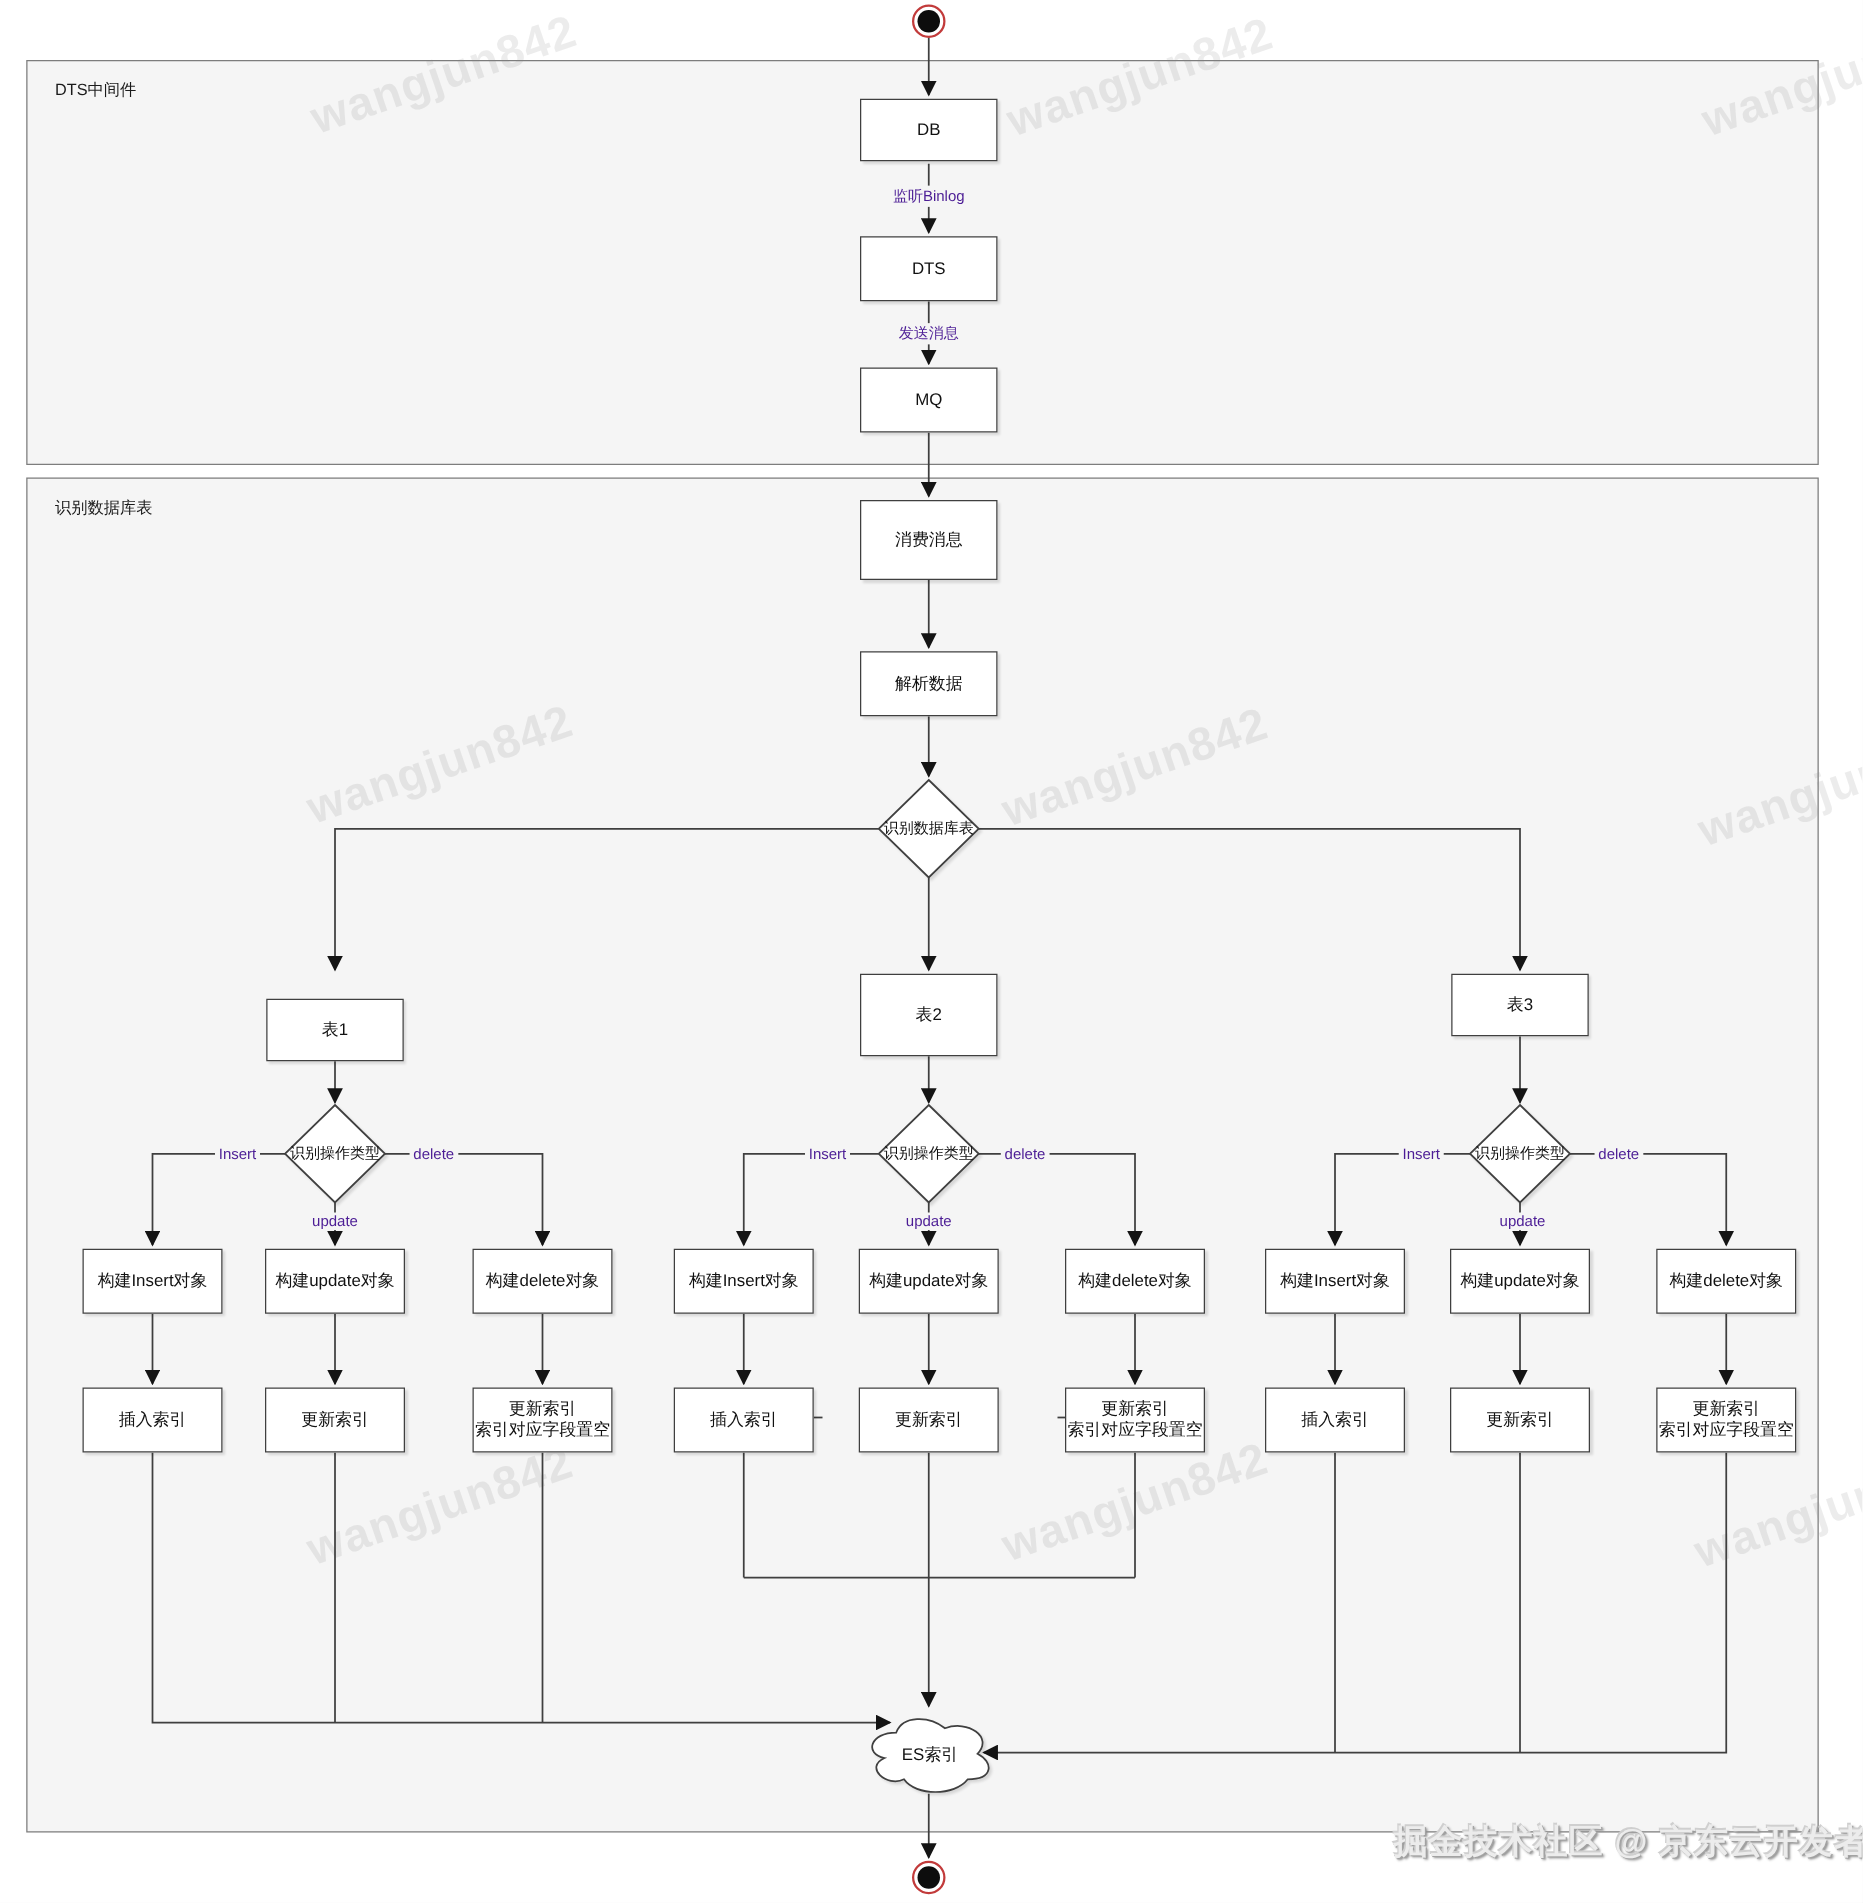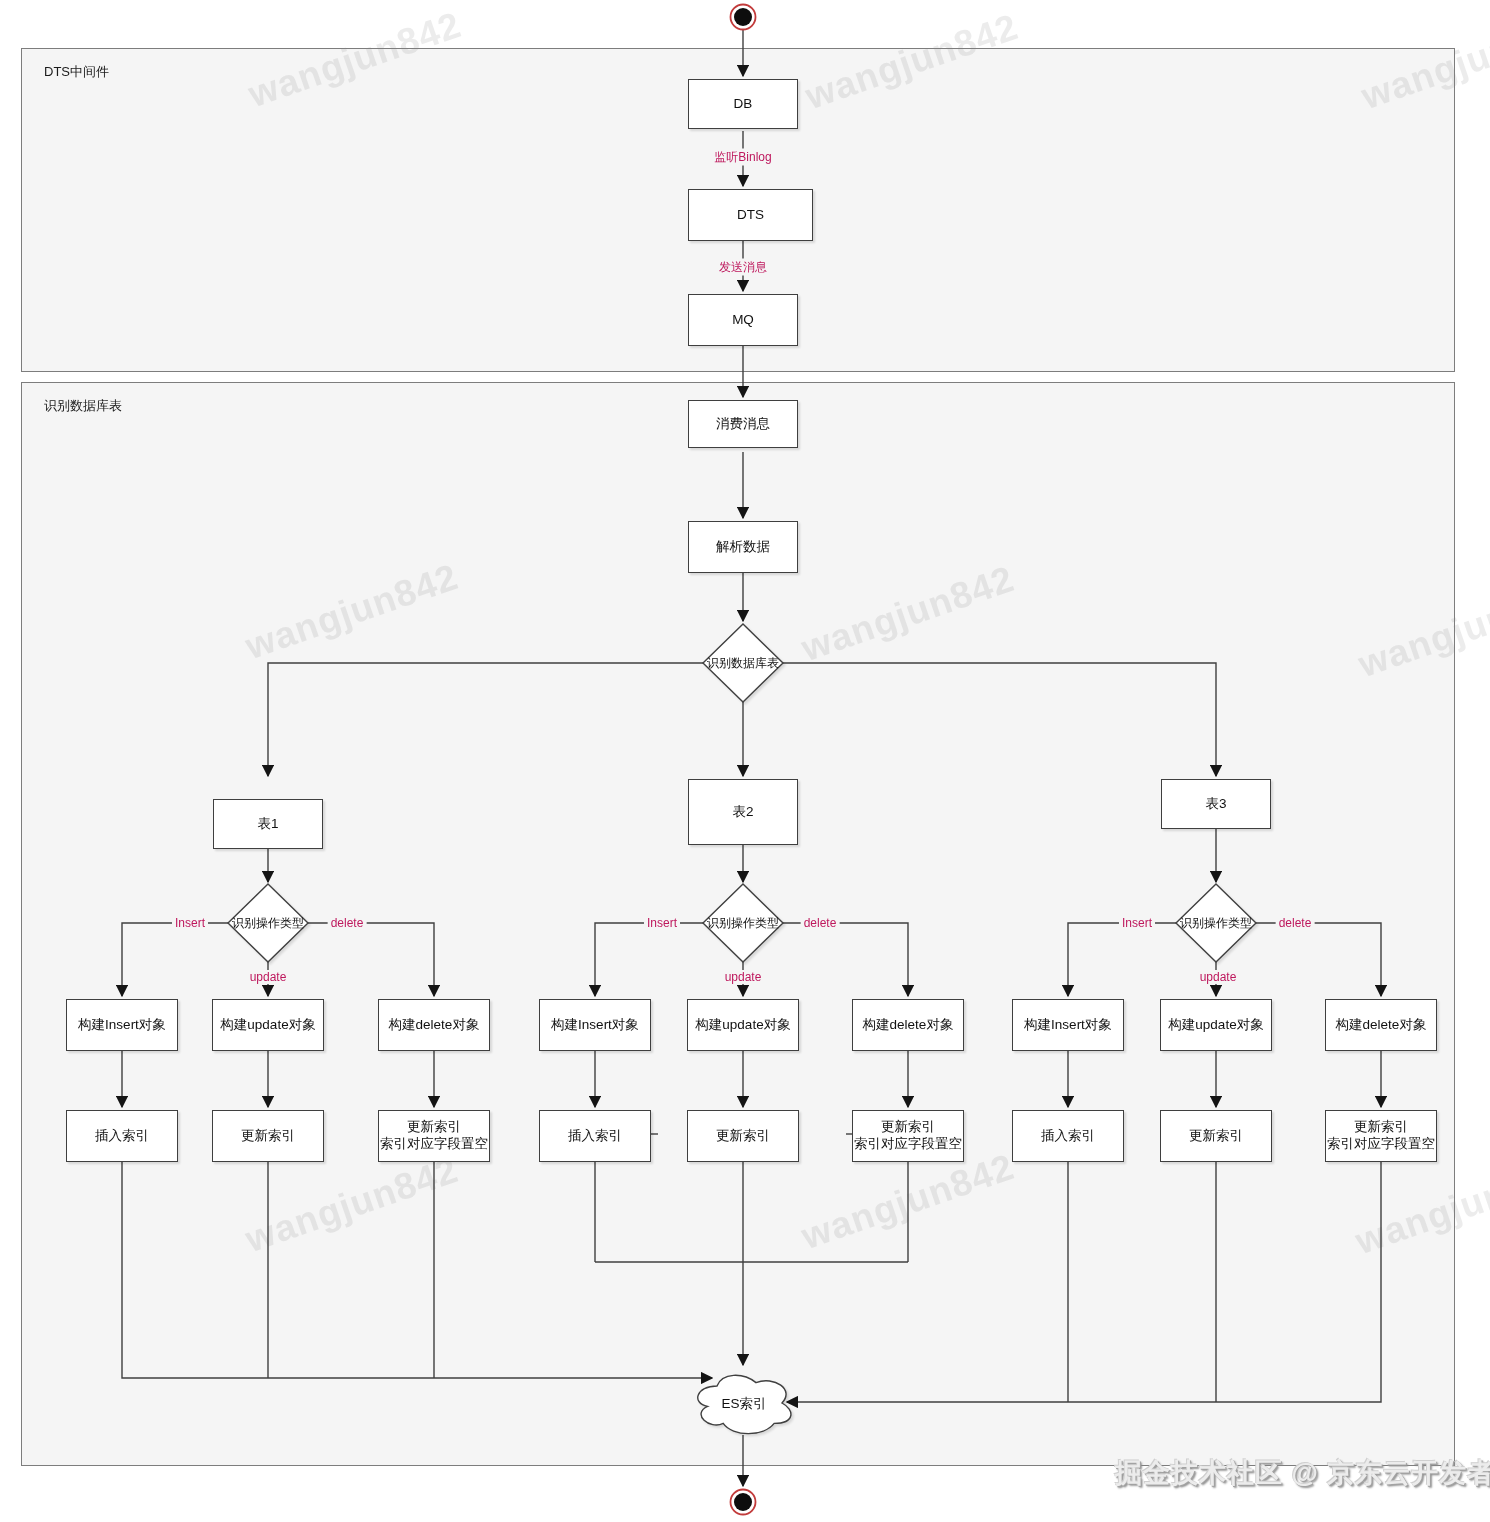--- a/index.html
+++ b/index.html
@@ -17,21 +17,21 @@
   .node{
     position:absolute;background:#ffffff;border:1.4px solid #3f3f3f;z-index:3;box-sizing:border-box;
     display:flex;flex-direction:column;align-items:center;justify-content:center;
     font-size:13.5px;color:#111;text-align:center;line-height:1.25;
     box-shadow:2px 2px 2px rgba(0,0,0,0.12);
   }
   .dlabel{
     position:absolute;transform:translate(-50%,-50%);z-index:4;font-size:12px;color:#111;white-space:nowrap;
   }
   .elabel{
-    position:absolute;transform:translate(-50%,-50%);z-index:4;font-size:12px;color:#be185d;
+    position:absolute;transform:translate(-50%,-50%);z-index:4;font-size:12px;color:#4c1d95;
     background:#f5f5f5;padding:0 3px;white-space:nowrap;
   }
   .cloud-label{
     position:absolute;transform:translate(-50%,-50%);z-index:4;font-size:13.5px;color:#111;white-space:nowrap;
   }
   .watermark{
     position:absolute;transform:translate(-50%,-50%) rotate(-19deg);z-index:1;
     font-size:37px;font-weight:600;letter-spacing:1px;color:rgba(135,135,135,0.16);white-space:nowrap;
     pointer-events:none;
   }
@@ -142,27 +142,27 @@
     </g>
     <g>
       <circle cx="743" cy="1502" r="12.5" fill="#ffffff" stroke="#c23b3b" stroke-width="1.8"></circle>
       <circle cx="743" cy="1502" r="9" fill="#0d0d0d"></circle>
     </g>
   </svg>
 
   <div class="node" style="left:688px;top:79px;width:110px;height:50px;">
       <span>DB</span>
     </div>
-  <div class="node" style="left:688px;top:189px;width:125px;height:52px;">
+  <div class="node" style="left:688px;top:189px;width:110px;height:52px;">
       <span>DTS</span>
     </div>
   <div class="node" style="left:688px;top:294px;width:110px;height:52px;">
       <span>MQ</span>
     </div>
-  <div class="node" style="left:688px;top:400px;width:110px;height:48px;">
+  <div class="node" style="left:688px;top:400px;width:110px;height:64px;">
       <span>消费消息</span>
     </div>
   <div class="node" style="left:688px;top:521px;width:110px;height:52px;">
       <span>解析数据</span>
     </div>
 
   <div class="node" style="left:213px;top:779px;width:110px;height:50px;margin-top:20px;">
       <span>表1</span>
     </div>
   <div class="node" style="left:688px;top:779px;width:110px;height:66px;">

